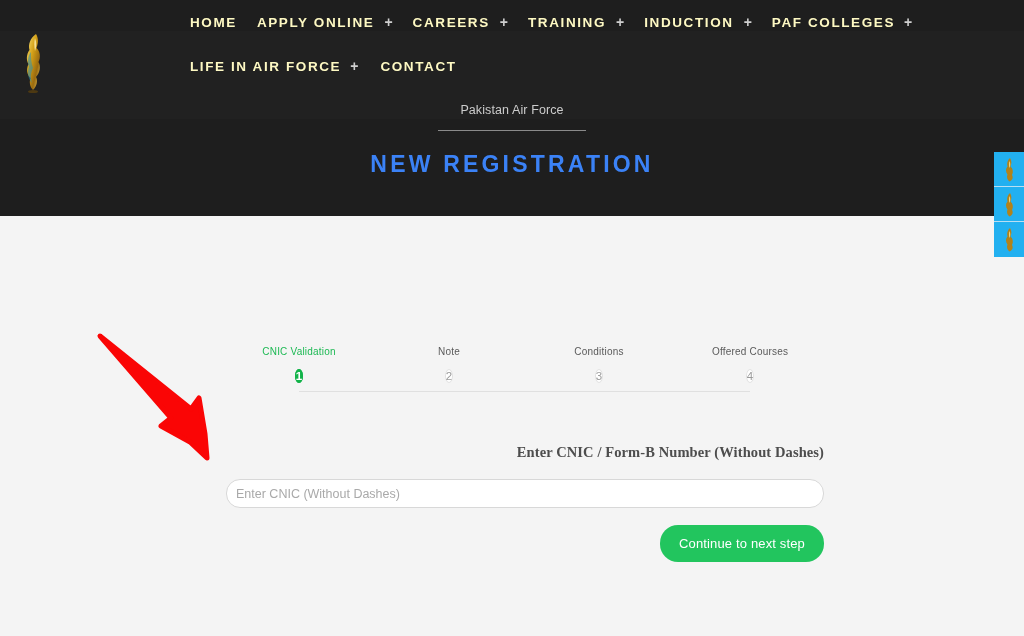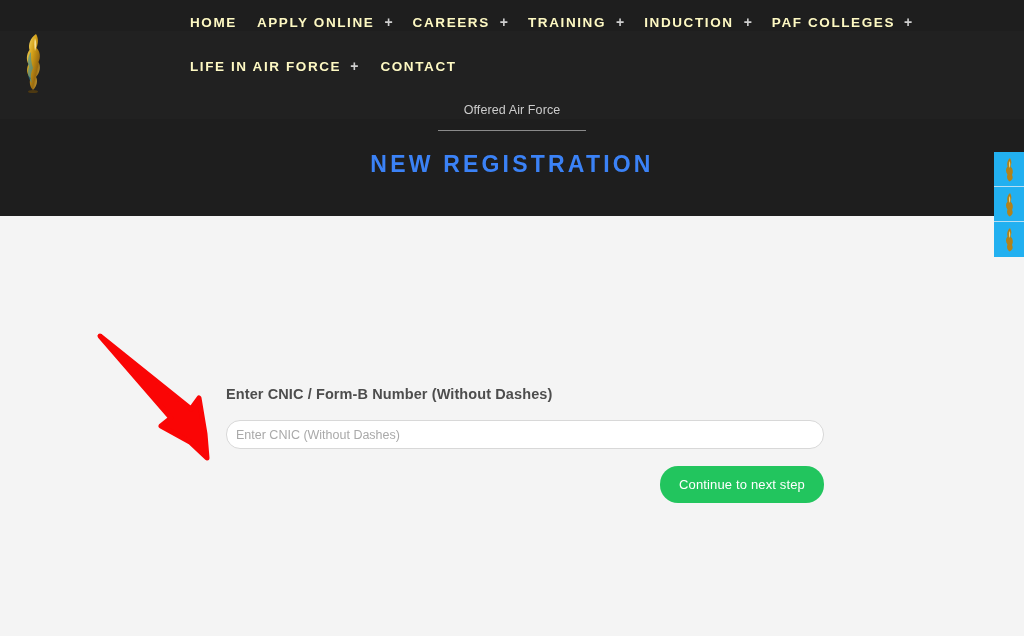--- a/index.html
+++ b/index.html
@@ -213,27 +213,28 @@
 
   .step.is-active .step-bubble {
     background: #13b34a;
     border-color: #13b34a;
     color: #ffffff;
     font-weight: bold;
   }
 
   
   .field-label {
-    text-align: left;
+    text-align: right;
     font-size: 14.5px;
     font-weight: bold;
     color: #4d4d4d;
     margin-top: 40px;
     margin-bottom: 18px;
     letter-spacing: 0.1px;
+    font-family: Liberation Serif, serif;
   }
 
   .cnic-input {
     display: block;
     width: 598px;
     height: 29px;
     padding: 0 9px;
     background: #ffffff;
     border: 1px solid #d8d8d8;
     border-radius: 14px;
@@ -321,21 +322,21 @@
 
     <div class="nav-row">
       <span class="nav-item">LIFE IN AIR FORCE</span>
       <span class="nav-plus nav-plus-tight">+</span>
 
       <span class="nav-item">CONTACT</span>
     </div>
   </nav>
 
   <div class="page-head">
-    <span class="breadcrumb">Offered Air Force</span>
+    <span class="breadcrumb">Pakistan Air Force</span>
     <div class="head-divider"></div>
     <h1 class="page-title">NEW REGISTRATION</h1>
   </div>
 </header>
 
 <aside class="side-widgets">
 
   <div class="side-widget">
     <svg width="15" height="25" viewBox="0 0 15 25">
       <path d="M8 1 C10 4 9.5 7 8.5 9.5 C11 11.5 11.5 15 10 18 C11.5 20.5 10.5 23 7.5 24.5 C5 22.5 4.5 20 5.5 17.5 C3.5 15 3.5 11.5 5.5 9.5 C4.5 6.5 5.5 3 8 1 Z" fill="#b2821a"></path>
@@ -354,20 +355,43 @@
     <svg width="15" height="25" viewBox="0 0 15 25">
       <path d="M8 1 C10 4 9.5 7 8.5 9.5 C11 11.5 11.5 15 10 18 C11.5 20.5 10.5 23 7.5 24.5 C5 22.5 4.5 20 5.5 17.5 C3.5 15 3.5 11.5 5.5 9.5 C4.5 6.5 5.5 3 8 1 Z" fill="#b2821a"></path>
       <path d="M7.5 4 C8.7 6.5 8.4 9 7.5 11 C6.8 8.5 6.8 6 7.5 4 Z" fill="#f0d57e"></path>
     </svg>
   </div>
 </aside>
 
 <main class="main-area">
   <div class="form-wrap">
 
+    <div class="stepper">
+      <div class="step-track"></div>
+
+      <div class="step is-active" style="left:73px;">
+        <span class="step-label">CNIC Validation</span>
+        <span class="step-bubble">1</span>
+      </div>
+
+      <div class="step" style="left:223px;">
+        <span class="step-label">Note</span>
+        <span class="step-bubble">2</span>
+      </div>
+
+      <div class="step" style="left:373px;">
+        <span class="step-label">Conditions</span>
+        <span class="step-bubble">3</span>
+      </div>
+
+      <div class="step" style="left:524px;">
+        <span class="step-label">Offered Courses</span>
+        <span class="step-bubble">4</span>
+      </div>
+    </div>
 
     <div class="field-label">Enter CNIC / Form-B Number (Without Dashes)</div>
 
     <input class="cnic-input" type="text" value="" placeholder="Enter CNIC (Without Dashes)" style="">
 
     <div class="submit-row">
       <button class="submit-btn">Continue to next step</button>
     </div>
   </div>
 </main>

